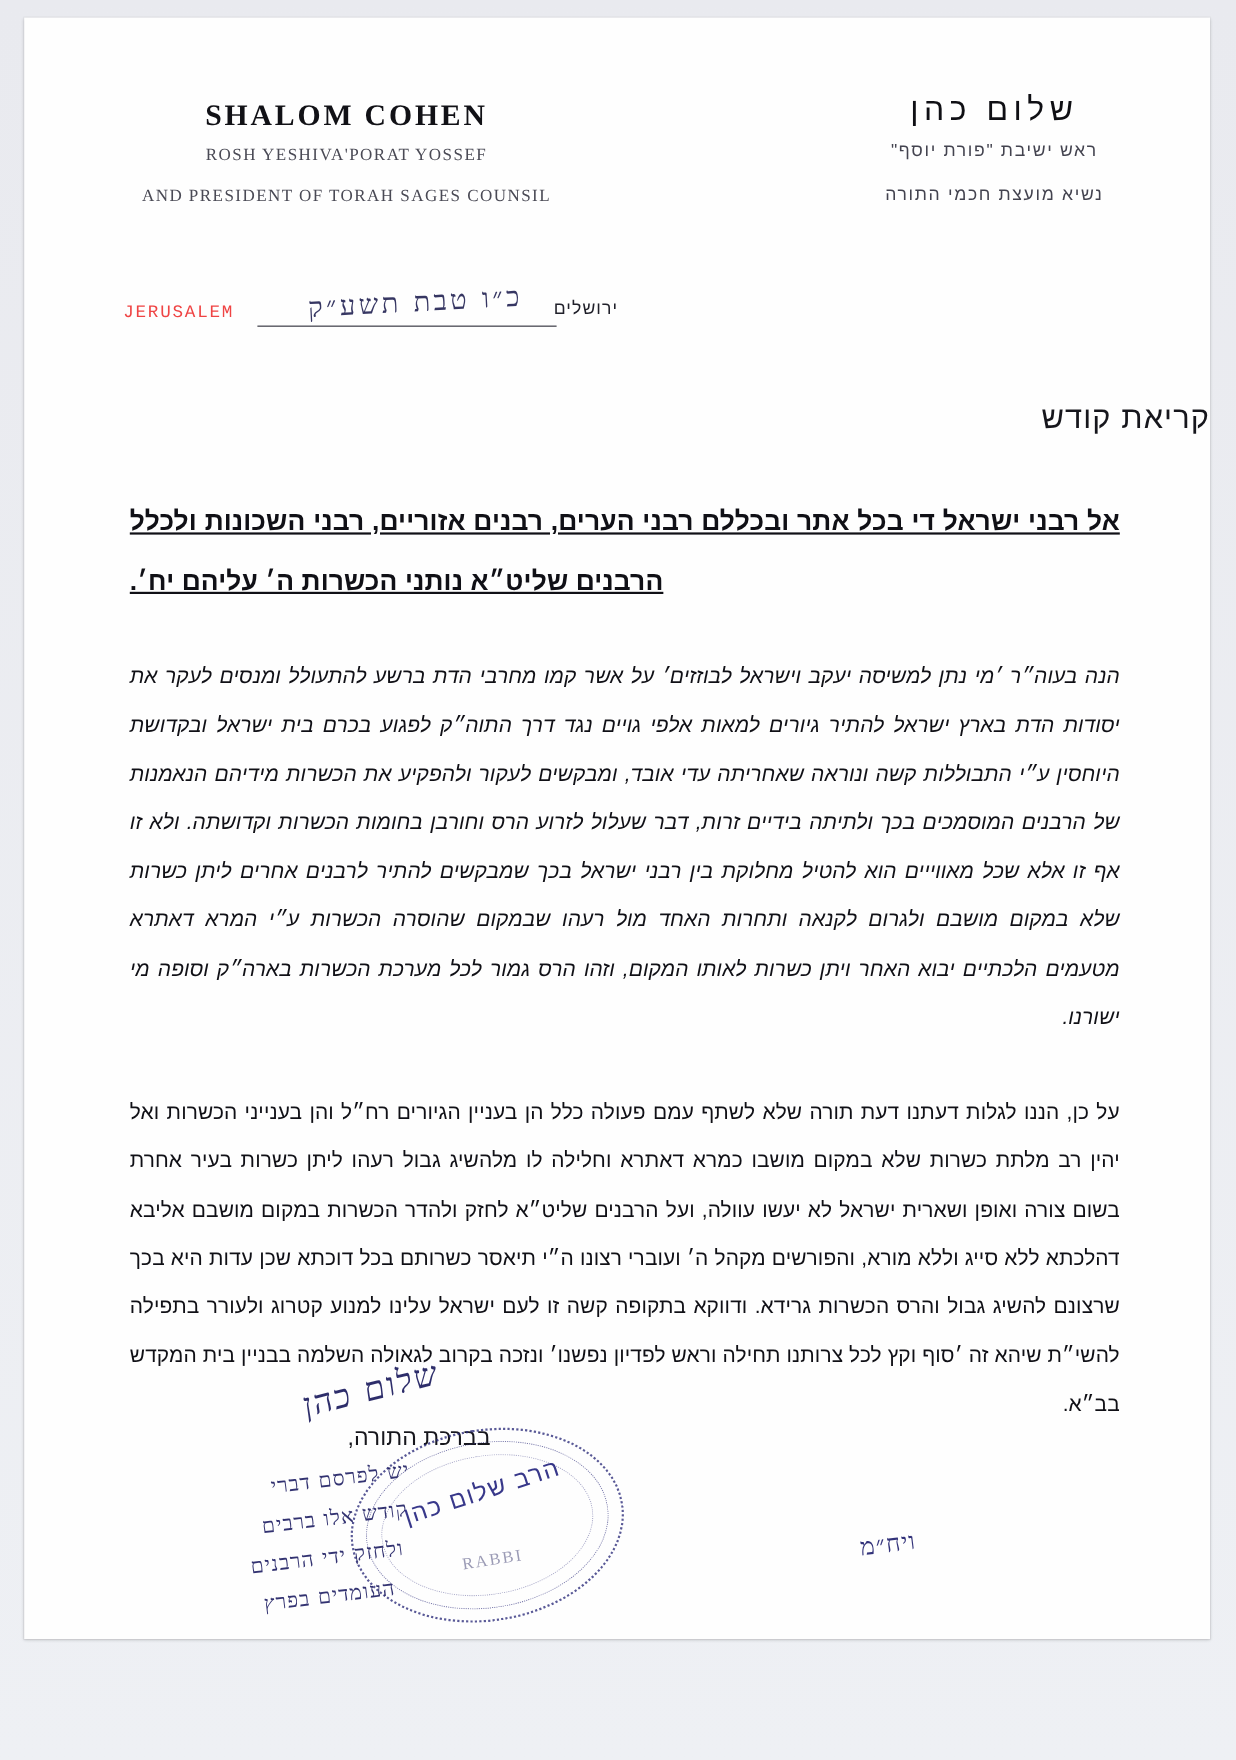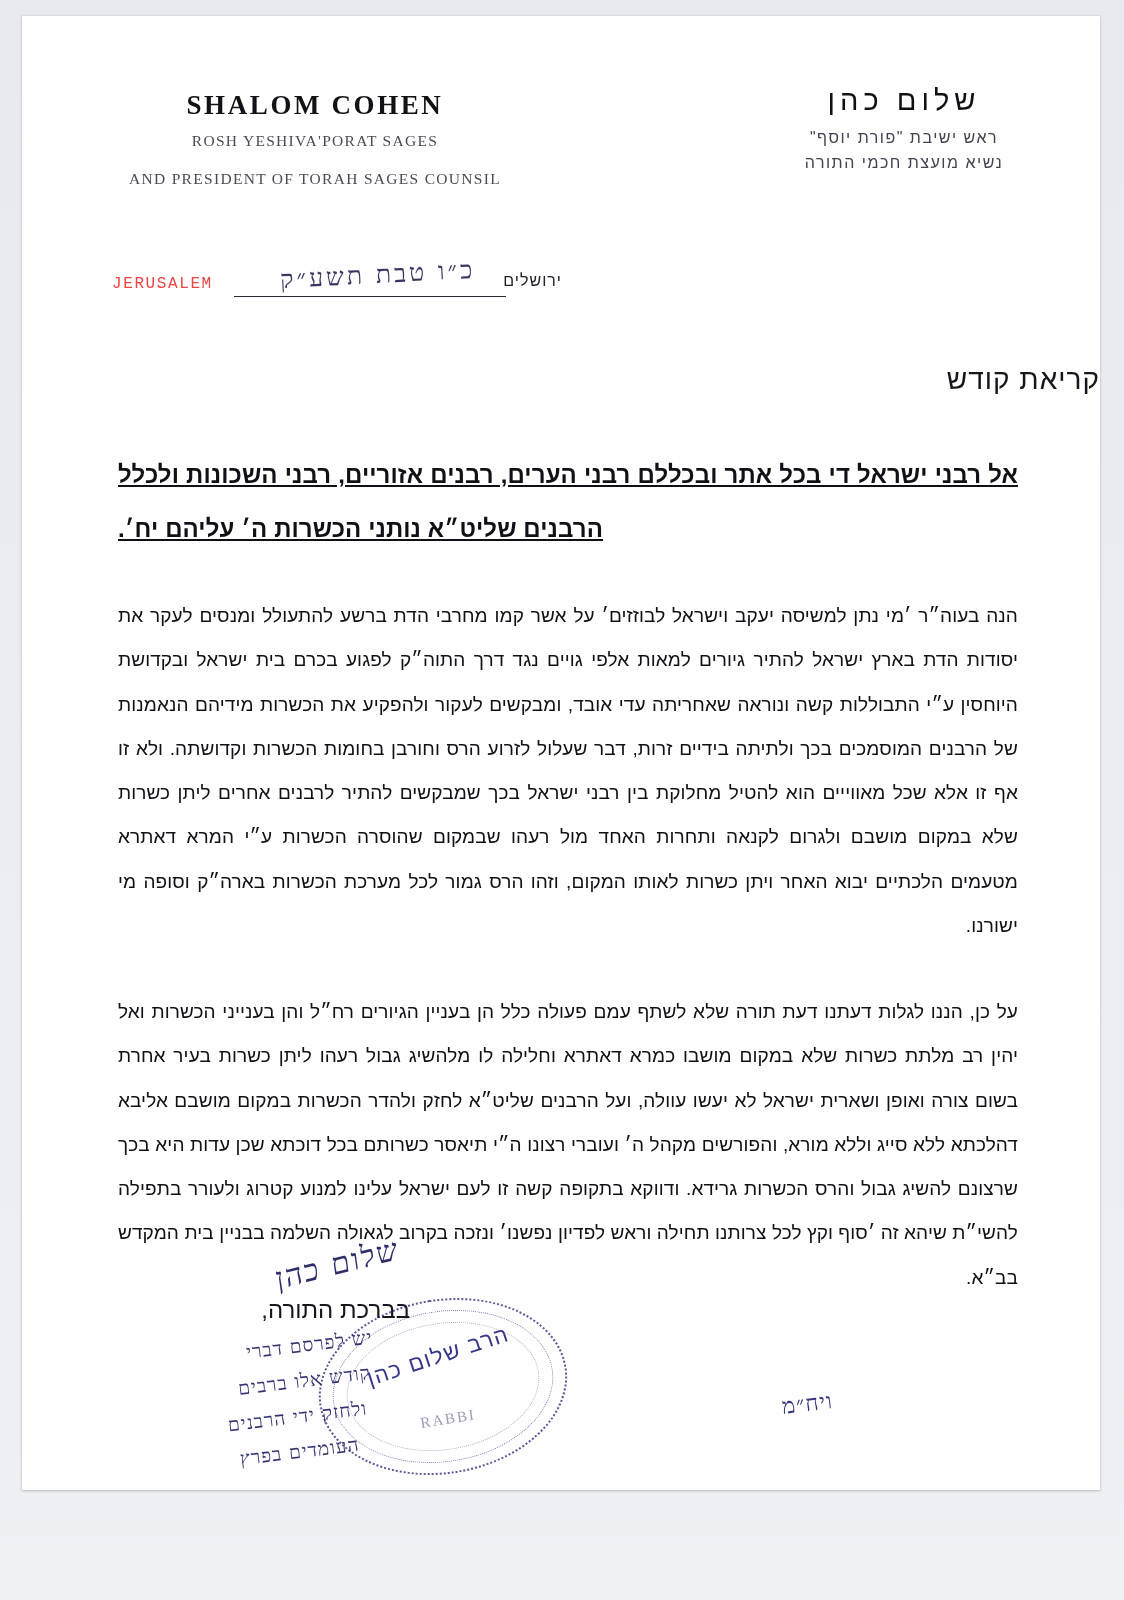--- a/index.html
+++ b/index.html
@@ -91,21 +91,21 @@
     letter-spacing: 5px;
     color: #0f0f14;
   }
   .lh-he .role1 {
     margin-top: 12px;
     font-size: 16px;
     letter-spacing: 1.5px;
     color: #43434f;
   }
   .lh-he .role2 {
-    margin-top: 7px;
+    margin-top: 22px;
     font-size: 16px;
     letter-spacing: 1.5px;
     color: #43434f;
   }
 
   
   .dateline {
     position: absolute;
     top: 248px;
     left: 90px;
@@ -183,38 +183,38 @@
     text-decoration: underline;
   }
   .para {
     font-size: 19px;
     line-height: 2.33;
     margin-top: 30px;
     text-align: justify;
     text-align-last: right;
     letter-spacing: .1px;
   }
-  .para.p1 { margin-top: 38px; }
+  .para.p1 { margin-top: 38px; font-style: italic; }
   .para.p2 { margin-top: 42px; }
   .para b { font-weight: 400; }
 
   
   .sig-zone {
     position: absolute;
     left: 0;
     top: 1225px;
     width: 1078px;
     height: 250px;
   }
   .sig-closing {
     position: absolute;
-    right: 690px;
+    right: 654px;
     top: 55px;
     direction: rtl;
-    font-size: 24px;
+    font-size: 21px;
     color: #16161c;
     white-space: nowrap;
   }
   .sig-script {
     position: absolute;
     left: 252px;
     top: 5px;
     font-family: "DejaVu Serif", serif;
     font-size: 30px;
     color: #1c1c5e;
@@ -311,21 +311,21 @@
 </head>
 <body>
 
 <div class="page-outer">
   <div class="page">
     <div class="page-inner">
 
       <div class="letterhead">
         <div class="lh-en">
           <div class="name">SHALOM COHEN</div>
-          <div class="role1">ROSH YESHIVA'PORAT SAGES</div>
+          <div class="role1">ROSH YESHIVA'PORAT YOSSEF</div>
           <div class="role2">AND PRESIDENT OF TORAH SAGES COUNSIL</div>
         </div>
         <div class="lh-he">
           <div class="name">שלום כהן</div>
           <div class="role1">ראש ישיבת "פורת יוסף"</div>
           <div class="role2">נשיא מועצת חכמי התורה</div>
         </div>
       </div>
 
       <div class="dateline">

